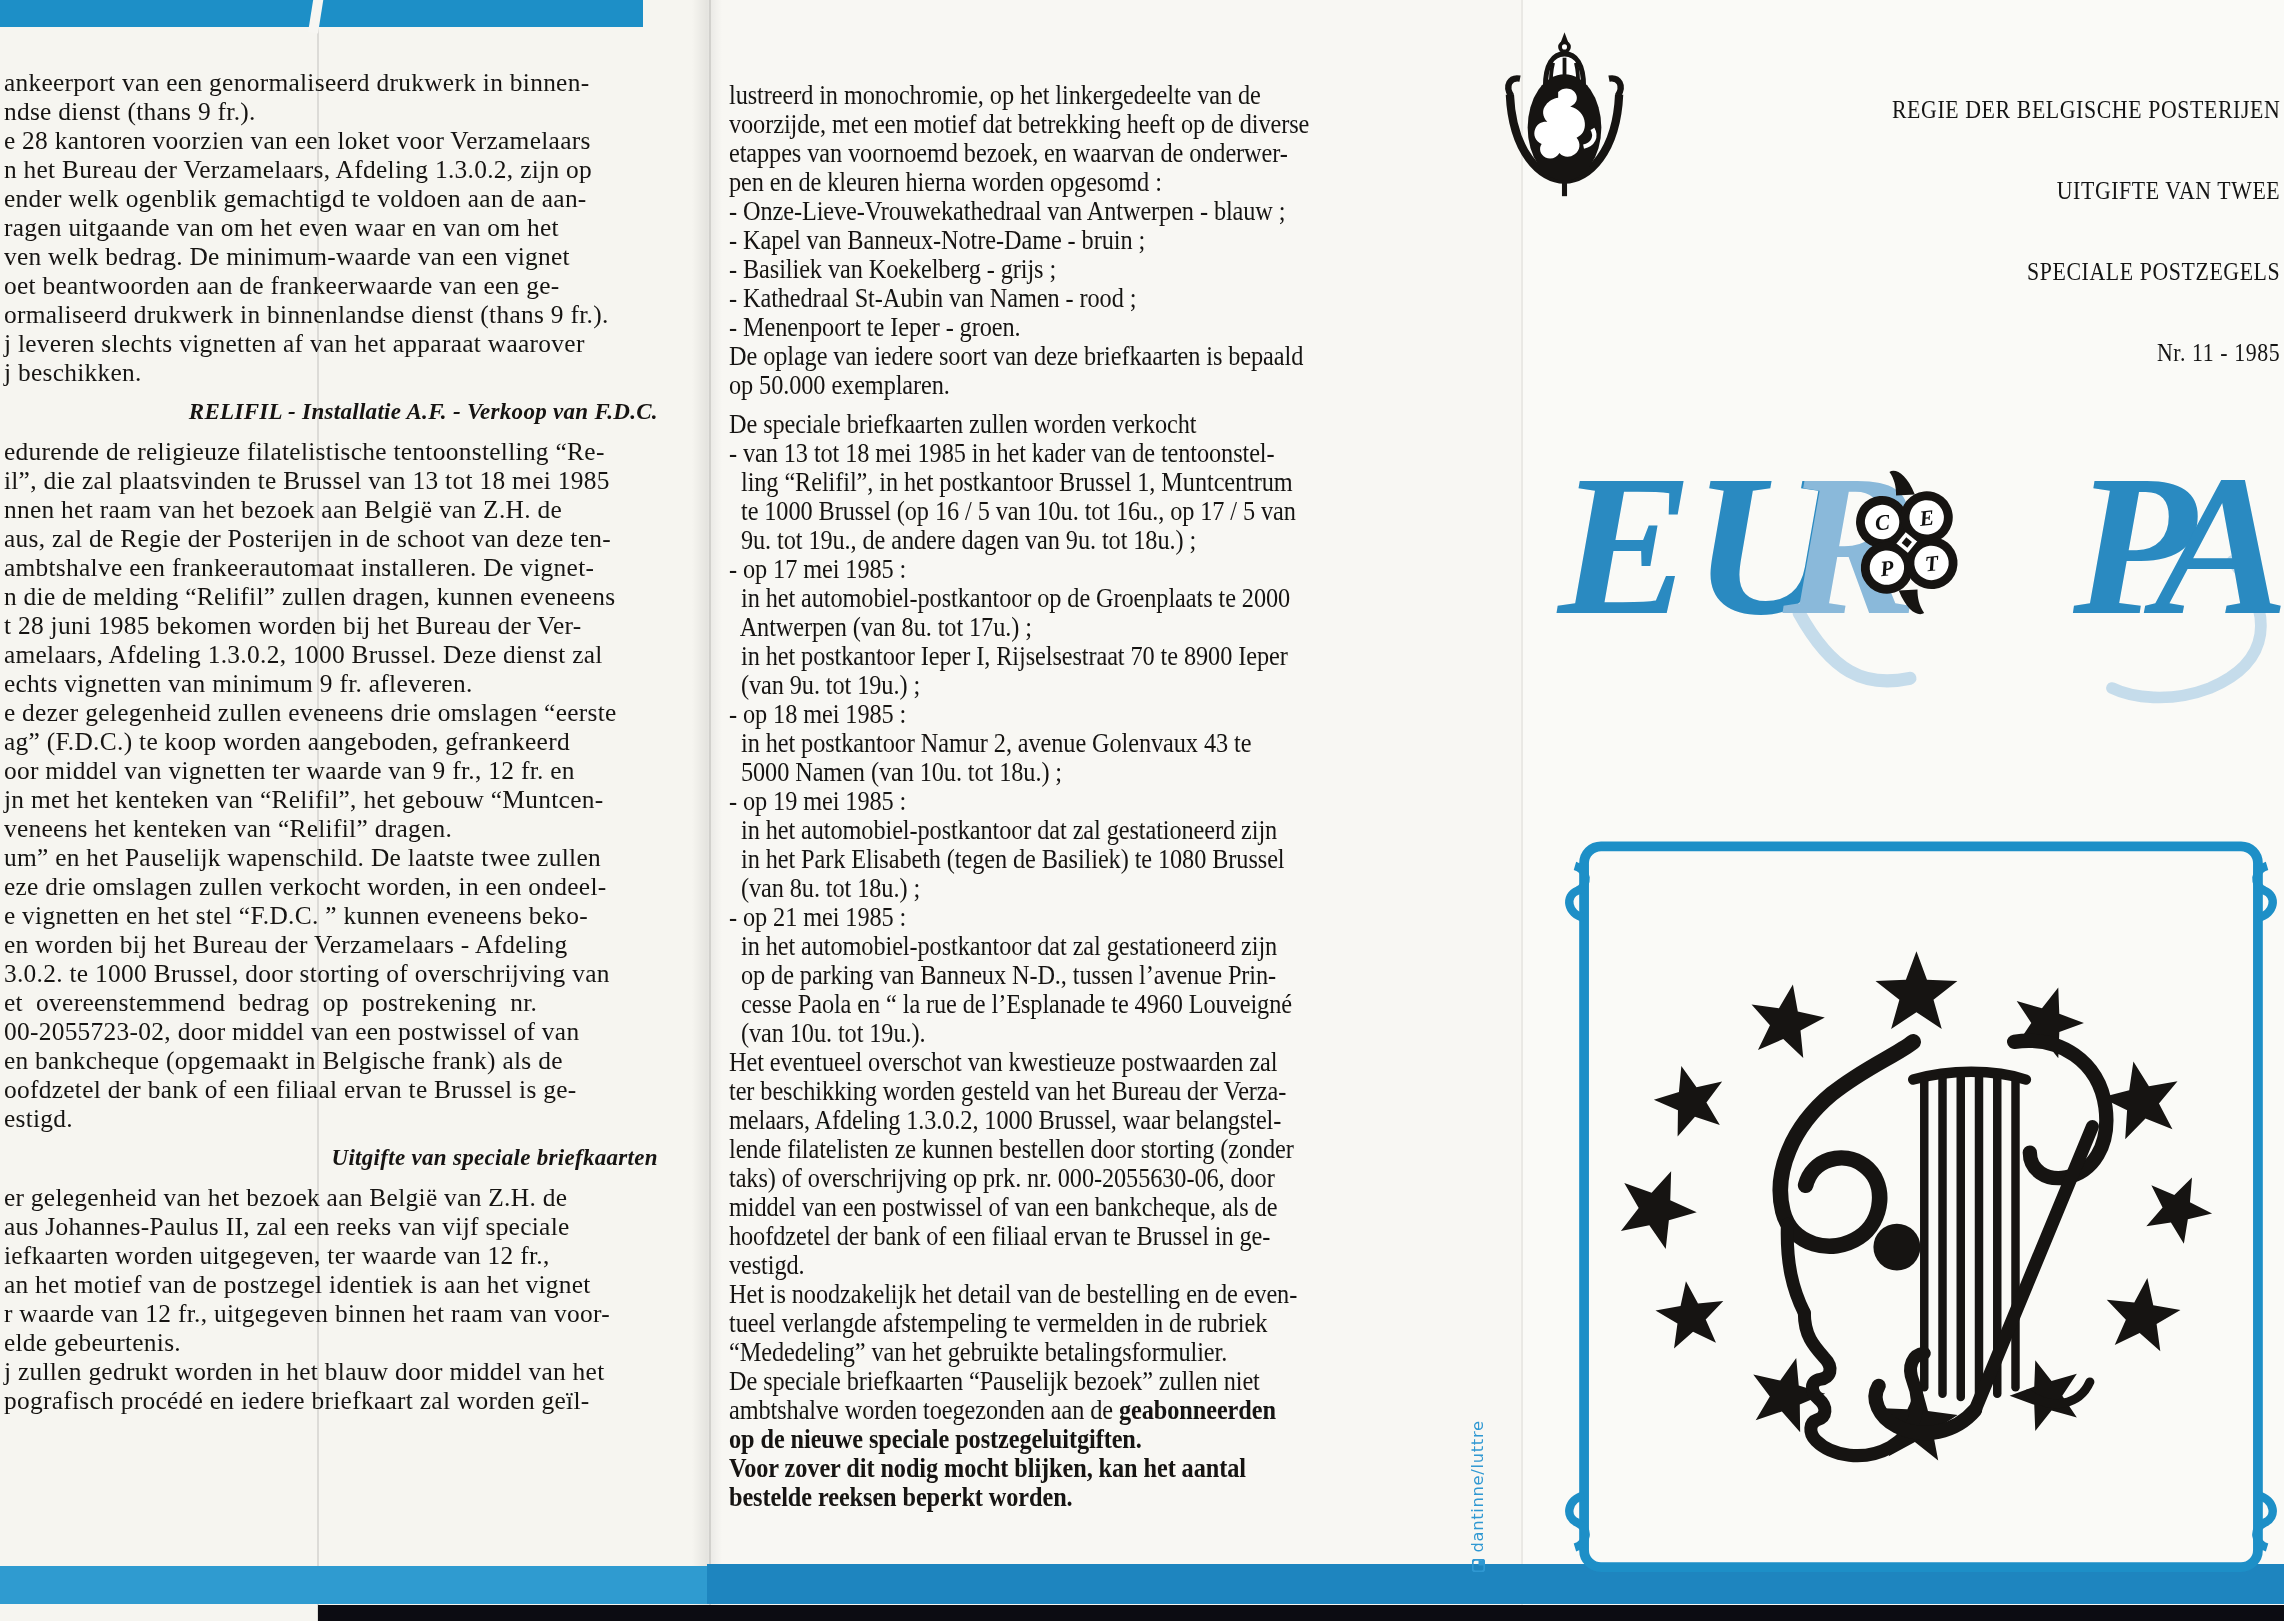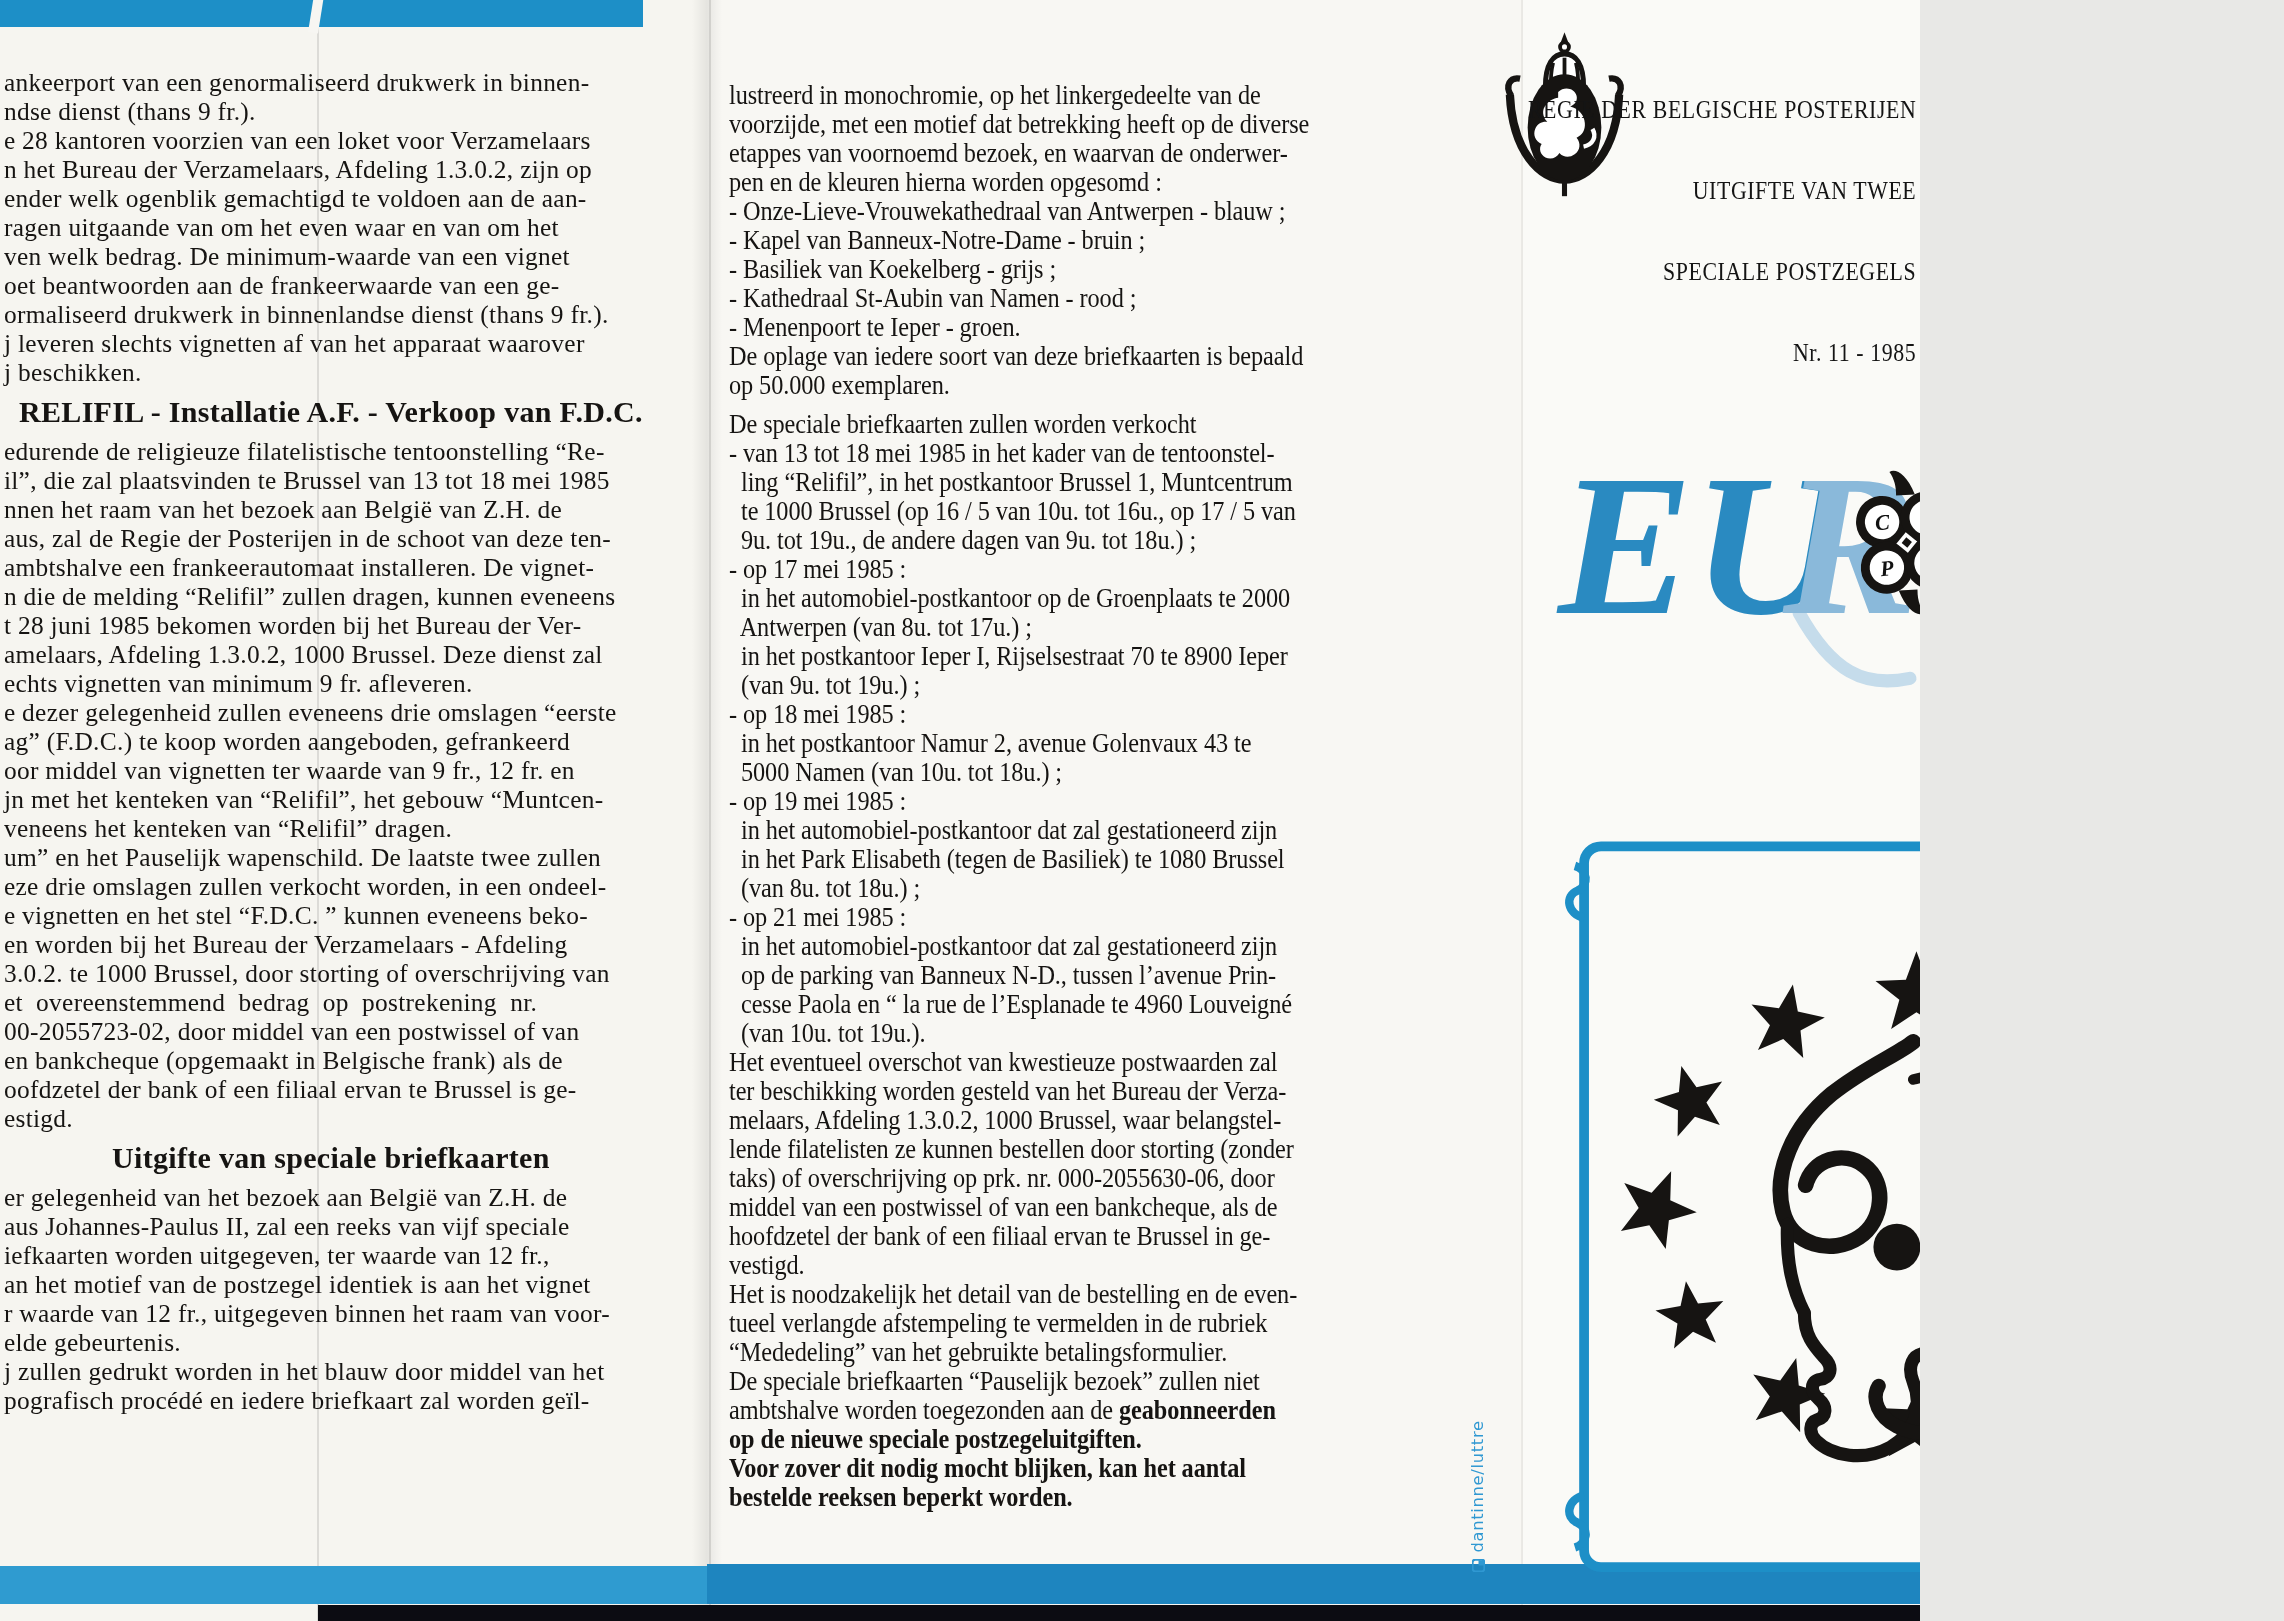--- a/index.html
+++ b/index.html
@@ -1,42 +1,42 @@
 <!DOCTYPE html>
 <html style="--blue_bar: #1d8fc7; --blue_band_left: #2f9bd0; --blue_band_right: #1e85bf; --europa_blue: #2a8ac1; --europa_light: #8ab9da; --europa_faint: #aecfe6; --ink: #161412; --credit_blue: #2f98d2; --paper: #f7f6f2;font-size:10.4px"><head>
 <meta charset="utf-8">
 <style>
   :root{
     --blue_bar:#1d8fc7; --blue_band_left:#2f9bd0; --blue_band_right:#1e85bf;
     --europa_blue:#2a8ac1; --europa_light:#8ab9da; --europa_faint:#aecfe6;
     --ink:#161412; --credit_blue:#2f98d2; --paper:#f7f6f2;
   }
   html,body{margin:0;padding:0;background:#e8e8e6;}
-  .page{position:relative;width:1920px;height:1622px;background:var(--paper);
+  .page{position:relative;width:2284px;height:1622px;background:var(--paper);
         overflow:hidden;font-family:"Liberation Serif",serif;color:var(--ink);}
   .region{position:absolute;top:0;bottom:0;}
   .r-left{left:0;width:709px;background:#f6f5f0;}
   .r-mid{left:709px;width:813px;background:#f8f7f3;}
   .r-cover{left:1523px;width:761px;background:#fafaf7;}
   .crease{position:absolute;top:0;bottom:0;width:2px;background:rgba(50,50,50,.13);}
   .crease-soft{position:absolute;top:0;bottom:0;width:30px;
     background:linear-gradient(to right,rgba(0,0,0,0),rgba(0,0,0,.07),rgba(0,0,0,0));}
   .topbar{position:absolute;left:0;top:0;width:643px;height:27px;background:var(--blue_bar);}
   .topbar-notch{position:absolute;left:311px;top:-5.2px;width:9.8px;height:38px;
     background:var(--paper);transform:rotate(9deg);}
   .band-left{position:absolute;left:0;top:1566px;width:707px;height:38px;background:var(--blue_band_left);}
   .band-right{position:absolute;left:707px;top:1564px;width:1577px;height:40px;background:var(--blue_band_right);}
   .black-strip{position:absolute;left:318px;top:1605px;width:1966px;height:17px;background:#0c0c12;}
   .col{position:absolute;}
   .col-left{left:3.9px;top:68px;width:654px;}
   .col-mid{left:729px;top:81px;width:652px;}
   .ln{height:29px;line-height:29px;font-size:25.4px;letter-spacing:0.3px;white-space:pre;}
   .col-mid .ln{font-size:27px;transform:scaleX(.9);transform-origin:0 50%;letter-spacing:-0.1px;}
   .ln b{font-weight:bold;}
-  .ln.h{font-weight:bold;text-align:center;font-size:30px;white-space:normal;}
+  .ln.h{font-weight:bold;text-align:right;font-size:23px;white-space:normal;font-style:italic;}
   .ln.sp{height:10.4px;}
   .cover-title{position:absolute;right:3.9px;top:42px;text-align:right;
     font-size:26px;line-height:27px;letter-spacing:0.7px;color:#141414;
     transform:scaleX(.84);transform-origin:100% 0;white-space:pre;}
   .post-logo{position:absolute;left:1487px;top:31px;width:155px;height:169px;}
   .europa{position:absolute;left:1558px;top:398px;width:743px;height:313px;overflow:visible;}
   .europa text{font-family:"Liberation Serif",serif;font-weight:bold;font-style:italic;}
   .stamp{position:absolute;left:1558px;top:820px;width:726px;height:776px;overflow:visible;}
   .credit{position:absolute;left:1468px;top:1572px;transform:rotate(-90deg);
     transform-origin:0 0;font-family:"DejaVu Sans",sans-serif;font-size:16.3px;

